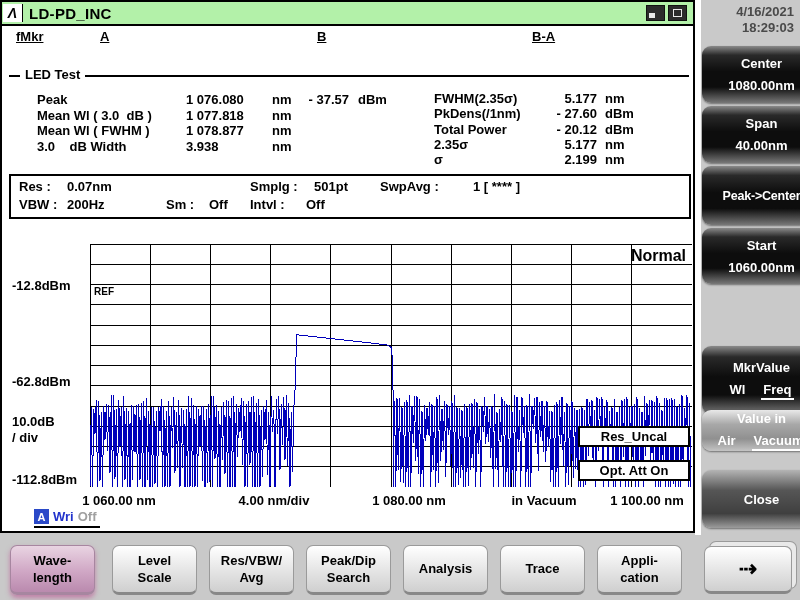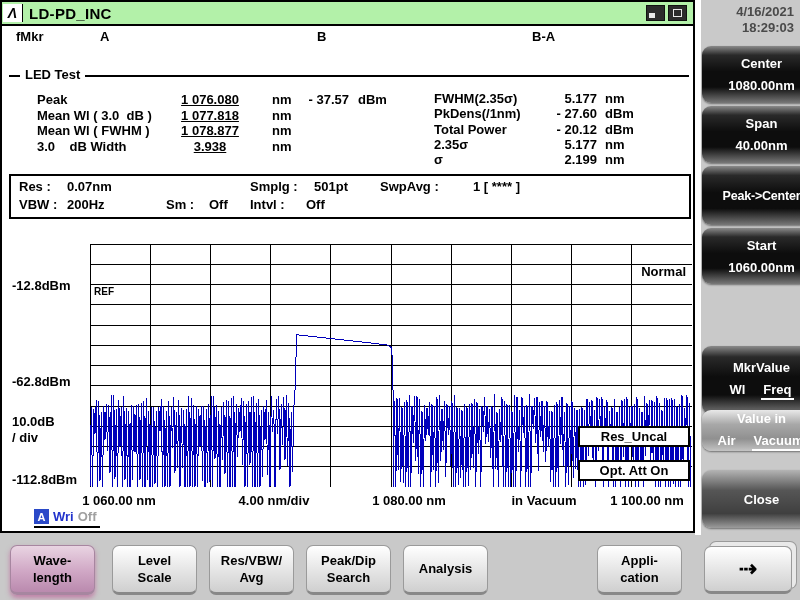--- a/index.html
+++ b/index.html
@@ -13,42 +13,42 @@
     border-bottom:2px solid #000;display:flex;align-items:center;}
   .logo-box{width:19px;height:18px;background:#fff;border-right:1px solid #000;margin:1px 0 1px 1px;
     display:flex;align-items:center;justify-content:center;font-size:14px;font-style:italic;}
   .title-text{margin-left:6px;font-size:15px;letter-spacing:.3px;}
   .win-btns{margin-left:auto;display:flex;gap:3px;margin-right:6px;}
   .win-btn{width:17px;height:14px;background:#2b2b2b;border:1px solid #111;position:relative;}
   .win-btn .sq-small{position:absolute;left:2px;bottom:2px;width:6px;height:5px;background:#e8e8e8;}
   .win-btn .sq-outline{position:absolute;left:4px;top:3px;width:7px;height:6px;border:1px solid #e8e8e8;}
   
   .marker-row{position:absolute;left:0;right:0;height:16px;font-size:13px;}
-  .marker-row span{position:absolute;white-space:pre;}
+  .marker-row span{position:absolute;white-space:pre;text-decoration:underline;}
   .mc1{left:14px;} .mc2{left:98px;} .mc3{left:315px;} .mc4{left:530px;}
   
   .divider-line{position:absolute;left:7px;top:73px;width:680px;height:2px;background:#000;}
   .divider-label{position:absolute;left:18px;top:65px;background:#fff;padding:0 5px;font-size:13px;}
   
   .arow,.brow{position:absolute;left:0;right:0;height:15px;font-size:13px;}
   .arow span,.brow span{position:absolute;white-space:pre;}
-  .a-label{left:35px;} .a-val{left:167px;width:82px;text-align:center;text-decoration:underline;} .a-unit{left:270px;}
+  .a-label{left:35px;} .a-val{left:184px;width:82px;text-align:left;} .a-unit{left:270px;}
   .a-x{left:285px;width:62px;text-align:right;} .a-xu{left:356px;}
   .b-label{left:432px;} .b-val{left:520px;width:75px;text-align:right;} .b-unit{left:603px;}
   
   #settings-box{position:absolute;left:7px;top:172px;width:682px;height:45px;border:2px solid #000;
     box-sizing:border-box;background:#fff;font-size:13px;}
   #settings-box .srow{position:absolute;left:0;right:0;height:16px;}
   #settings-box span{position:absolute;white-space:pre;}
   
   .ylab{position:absolute;left:10px;font-size:13px;white-space:pre;}
   #spectrum{position:absolute;left:88px;top:242px;width:602px;height:243px;background:#fff;}
   .chart-overlay{position:absolute;font-size:13px;}
   #ref-label{left:91px;top:284px;font-size:10px;background:#fff;padding:0 1px;}
-  #normal-label{left:590px;top:245px;width:94px;text-align:right;font-size:13px;margin-top:17px;}
+  #normal-label{left:590px;top:245px;width:94px;text-align:right;font-size:16px;}
   .badge{position:absolute;left:576px;width:112px;height:21px;background:#fff;border:2px solid #000;
     box-sizing:border-box;display:flex;align-items:center;justify-content:center;font-size:13px;}
   .xlab{position:absolute;top:491px;font-size:13px;white-space:pre;transform:translateX(-50%);}
   
   #trace-status{position:absolute;left:32px;top:507px;display:inline-flex;align-items:center;gap:4px;
     border-bottom:2px solid #000;padding:0 3px 2px 0;font-size:13px;}
   #trace-badge{width:15px;height:15px;background:#2a49c8;color:#fff;font-size:11px;
     display:flex;align-items:center;justify-content:center;}
   #trace-mode{color:#2233cc;} #trace-state{color:#a0a0a0;}
   
@@ -254,20 +254,23 @@
     <span>Res/VBW/</span>
     <span>Avg</span>
   </div>
   <div class="menu-btn" style="left:306px">
     <span>Peak/Dip</span>
     <span>Search</span>
   </div>
   <div class="menu-btn" style="left:403px">
     <span>Analysis</span>
   </div>
+  <div class="menu-btn" style="left:500px">
+    <span>Trace</span>
+  </div>
   <div class="menu-btn" style="left:597px">
     <span>Appli-</span>
     <span>cation</span>
   </div>
   <div class="menu-btn arrow" style="left:704px">
     <span>⇢</span>
   </div>
 
 </div>
 

